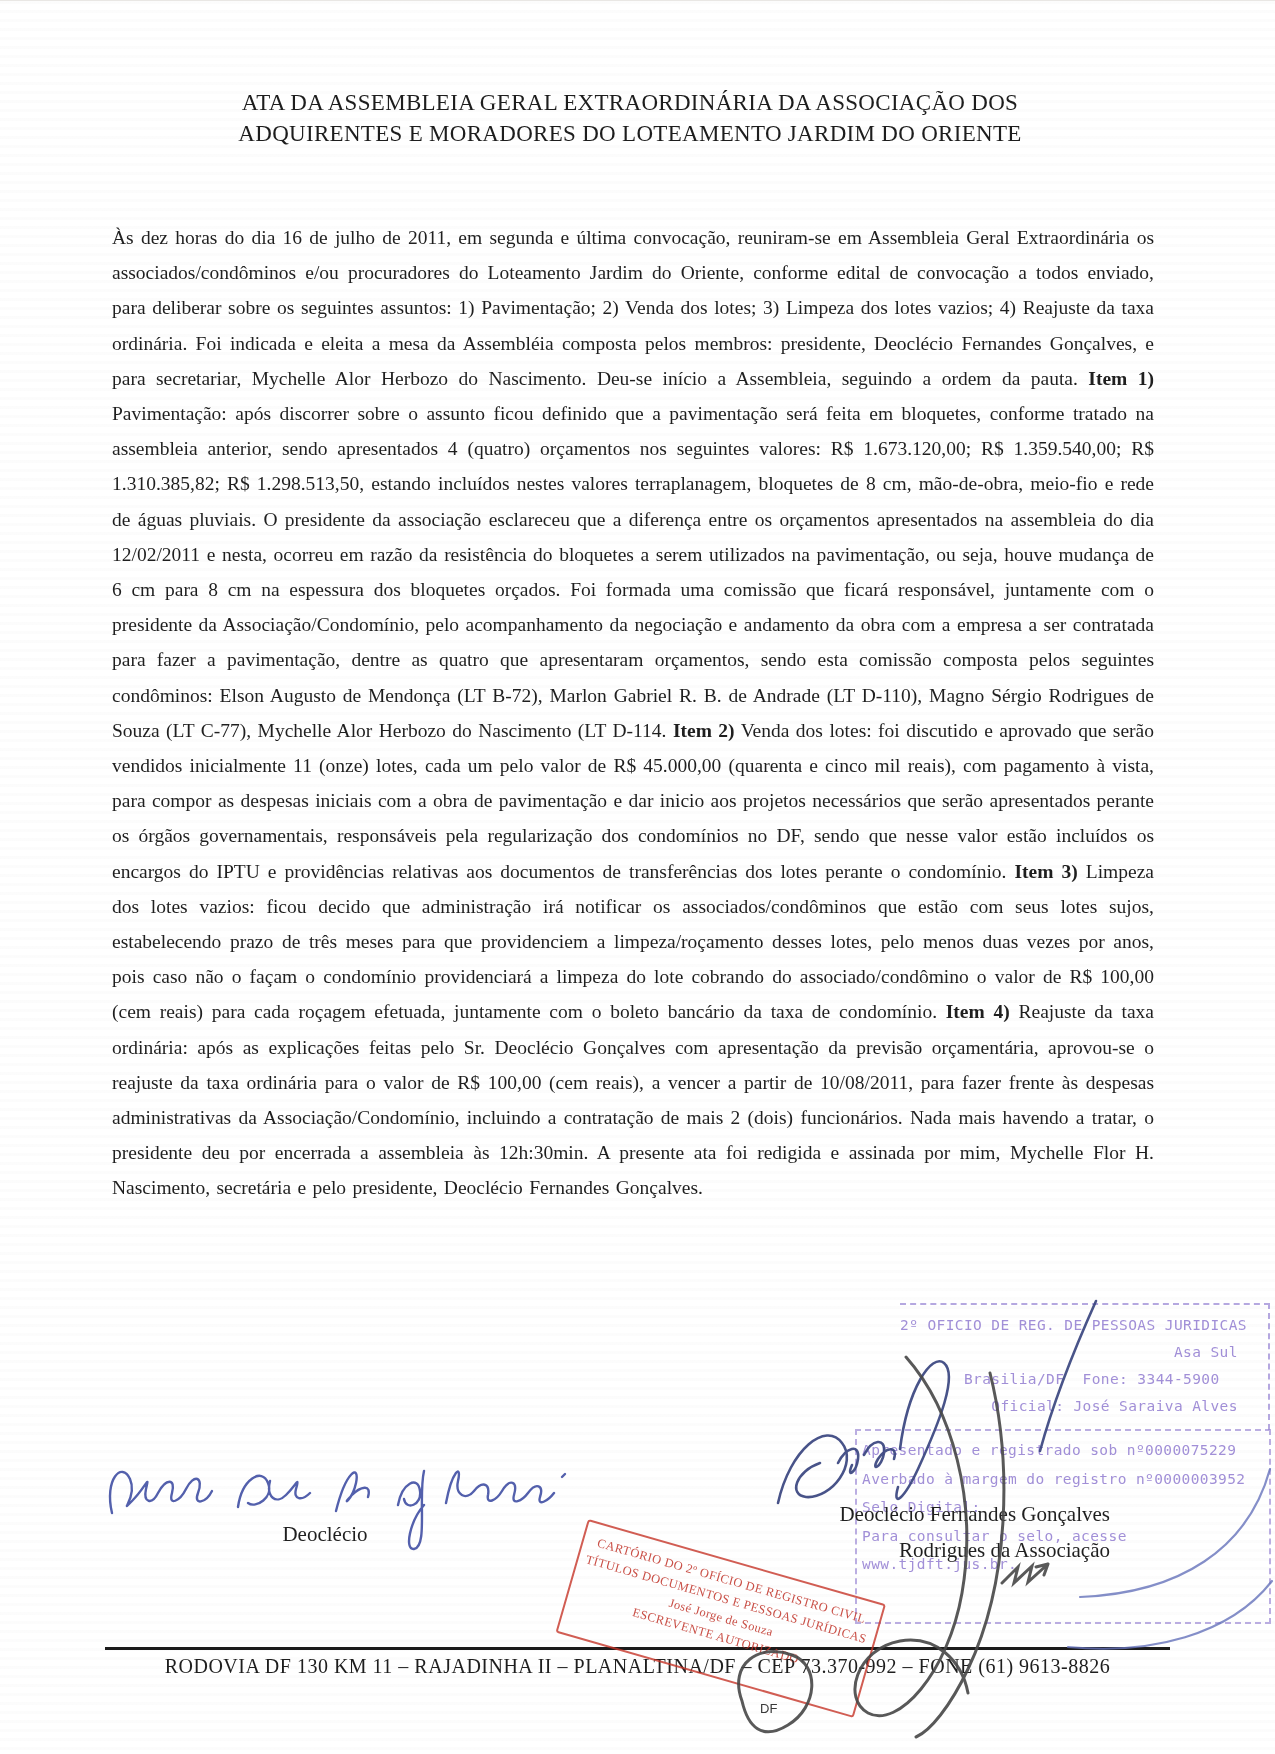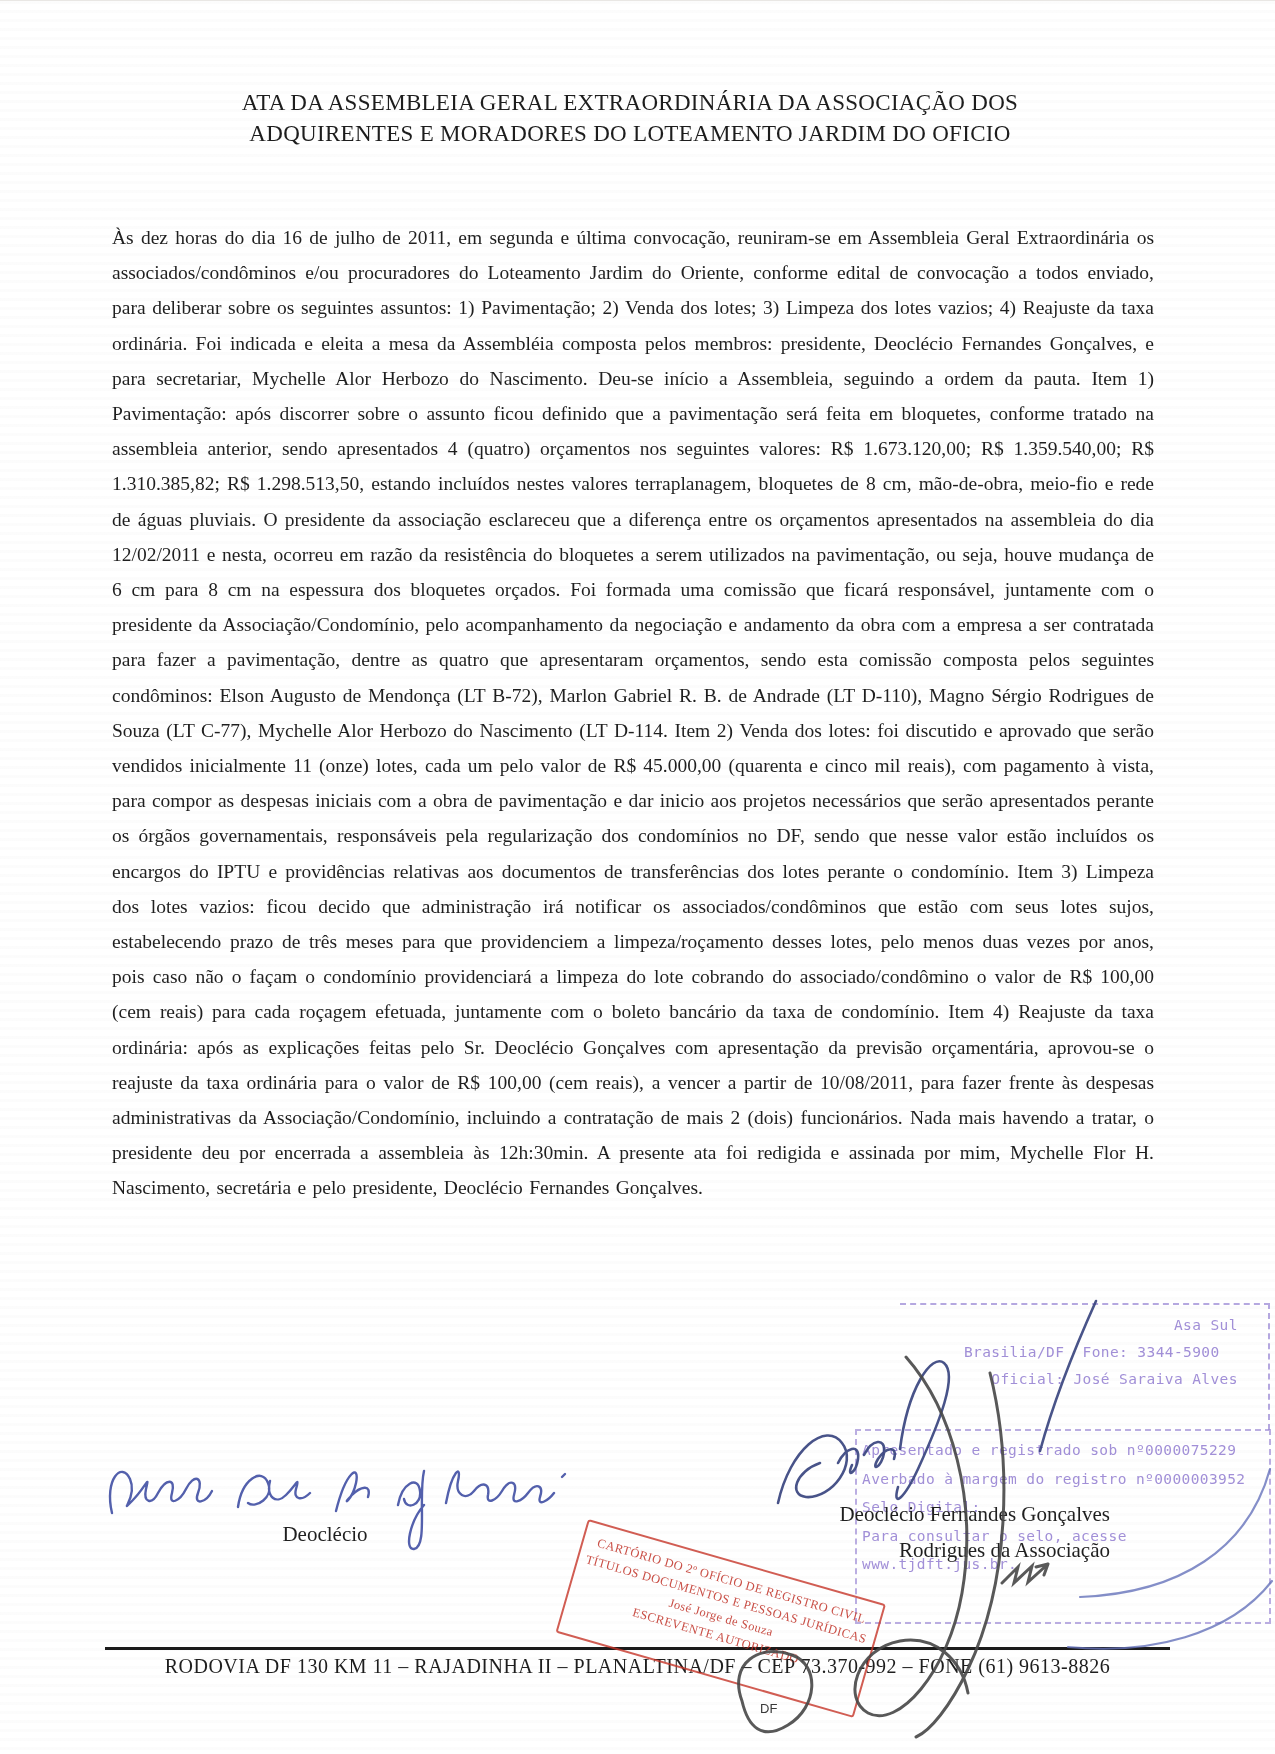--- a/index.html
+++ b/index.html
@@ -16,21 +16,21 @@
   }
   .title{
     position:absolute;left:60px;top:86px;width:1140px;z-index:2;
     text-align:center;font-size:23px;line-height:31px;color:#1d1d1d;letter-spacing:.3px;
   }
   .body-text{
     position:absolute;left:112px;top:219px;width:1042px;z-index:2;
     font-size:19.5px;line-height:35.2px;text-align:justify;color:#1f1f1f;
     word-spacing:1.5px;
   }
-  .body-text b{font-weight:normal;}
+  .body-text b{font-weight:bold;}
   
   .stamp{position:absolute;z-index:1;font-family:"DejaVu Sans Mono", monospace;}
   .stamp-a{
     left:900px;top:1302px;width:368px;height:118px;
     border-top:2px dashed rgba(151,132,212,.7);
     border-right:2px dashed rgba(151,132,212,.7);
     padding-top:7px;
   }
   .stamp-b{
     left:855px;top:1428px;width:407px;height:186px;
@@ -66,24 +66,25 @@
   }
   .ink-overlay{position:absolute;left:0;top:0;z-index:4;pointer-events:none;}
 </style>
 </head>
 <body>
 
 <div class="page">
 
   <div class="title">
     <div>ATA DA ASSEMBLEIA GERAL EXTRAORDINÁRIA DA ASSOCIAÇÃO DOS</div>
-    <div>ADQUIRENTES E MORADORES DO LOTEAMENTO JARDIM DO OFICIO</div>
+    <div>ADQUIRENTES E MORADORES DO LOTEAMENTO JARDIM DO ORIENTE</div>
   </div>
 
   <div class="stamp stamp-a">
+      <div>2º OFICIO DE REG. DE PESSOAS JURIDICAS</div>
       <div>                              Asa Sul</div>
       <div>       Brasilia/DF  Fone: 3344-5900</div>
       <div>          Oficial: José Saraiva Alves</div>
     </div>
   <div class="stamp stamp-b">
       <div>Apresentado e registrado sob nº0000075229</div>
       <div>Averbado à margem do registro nº0000003952</div>
       <div>Selo Digital:</div>
       <div>Para consultar o selo, acesse</div>
       <div>www.tjdft.jus.br.</div>

